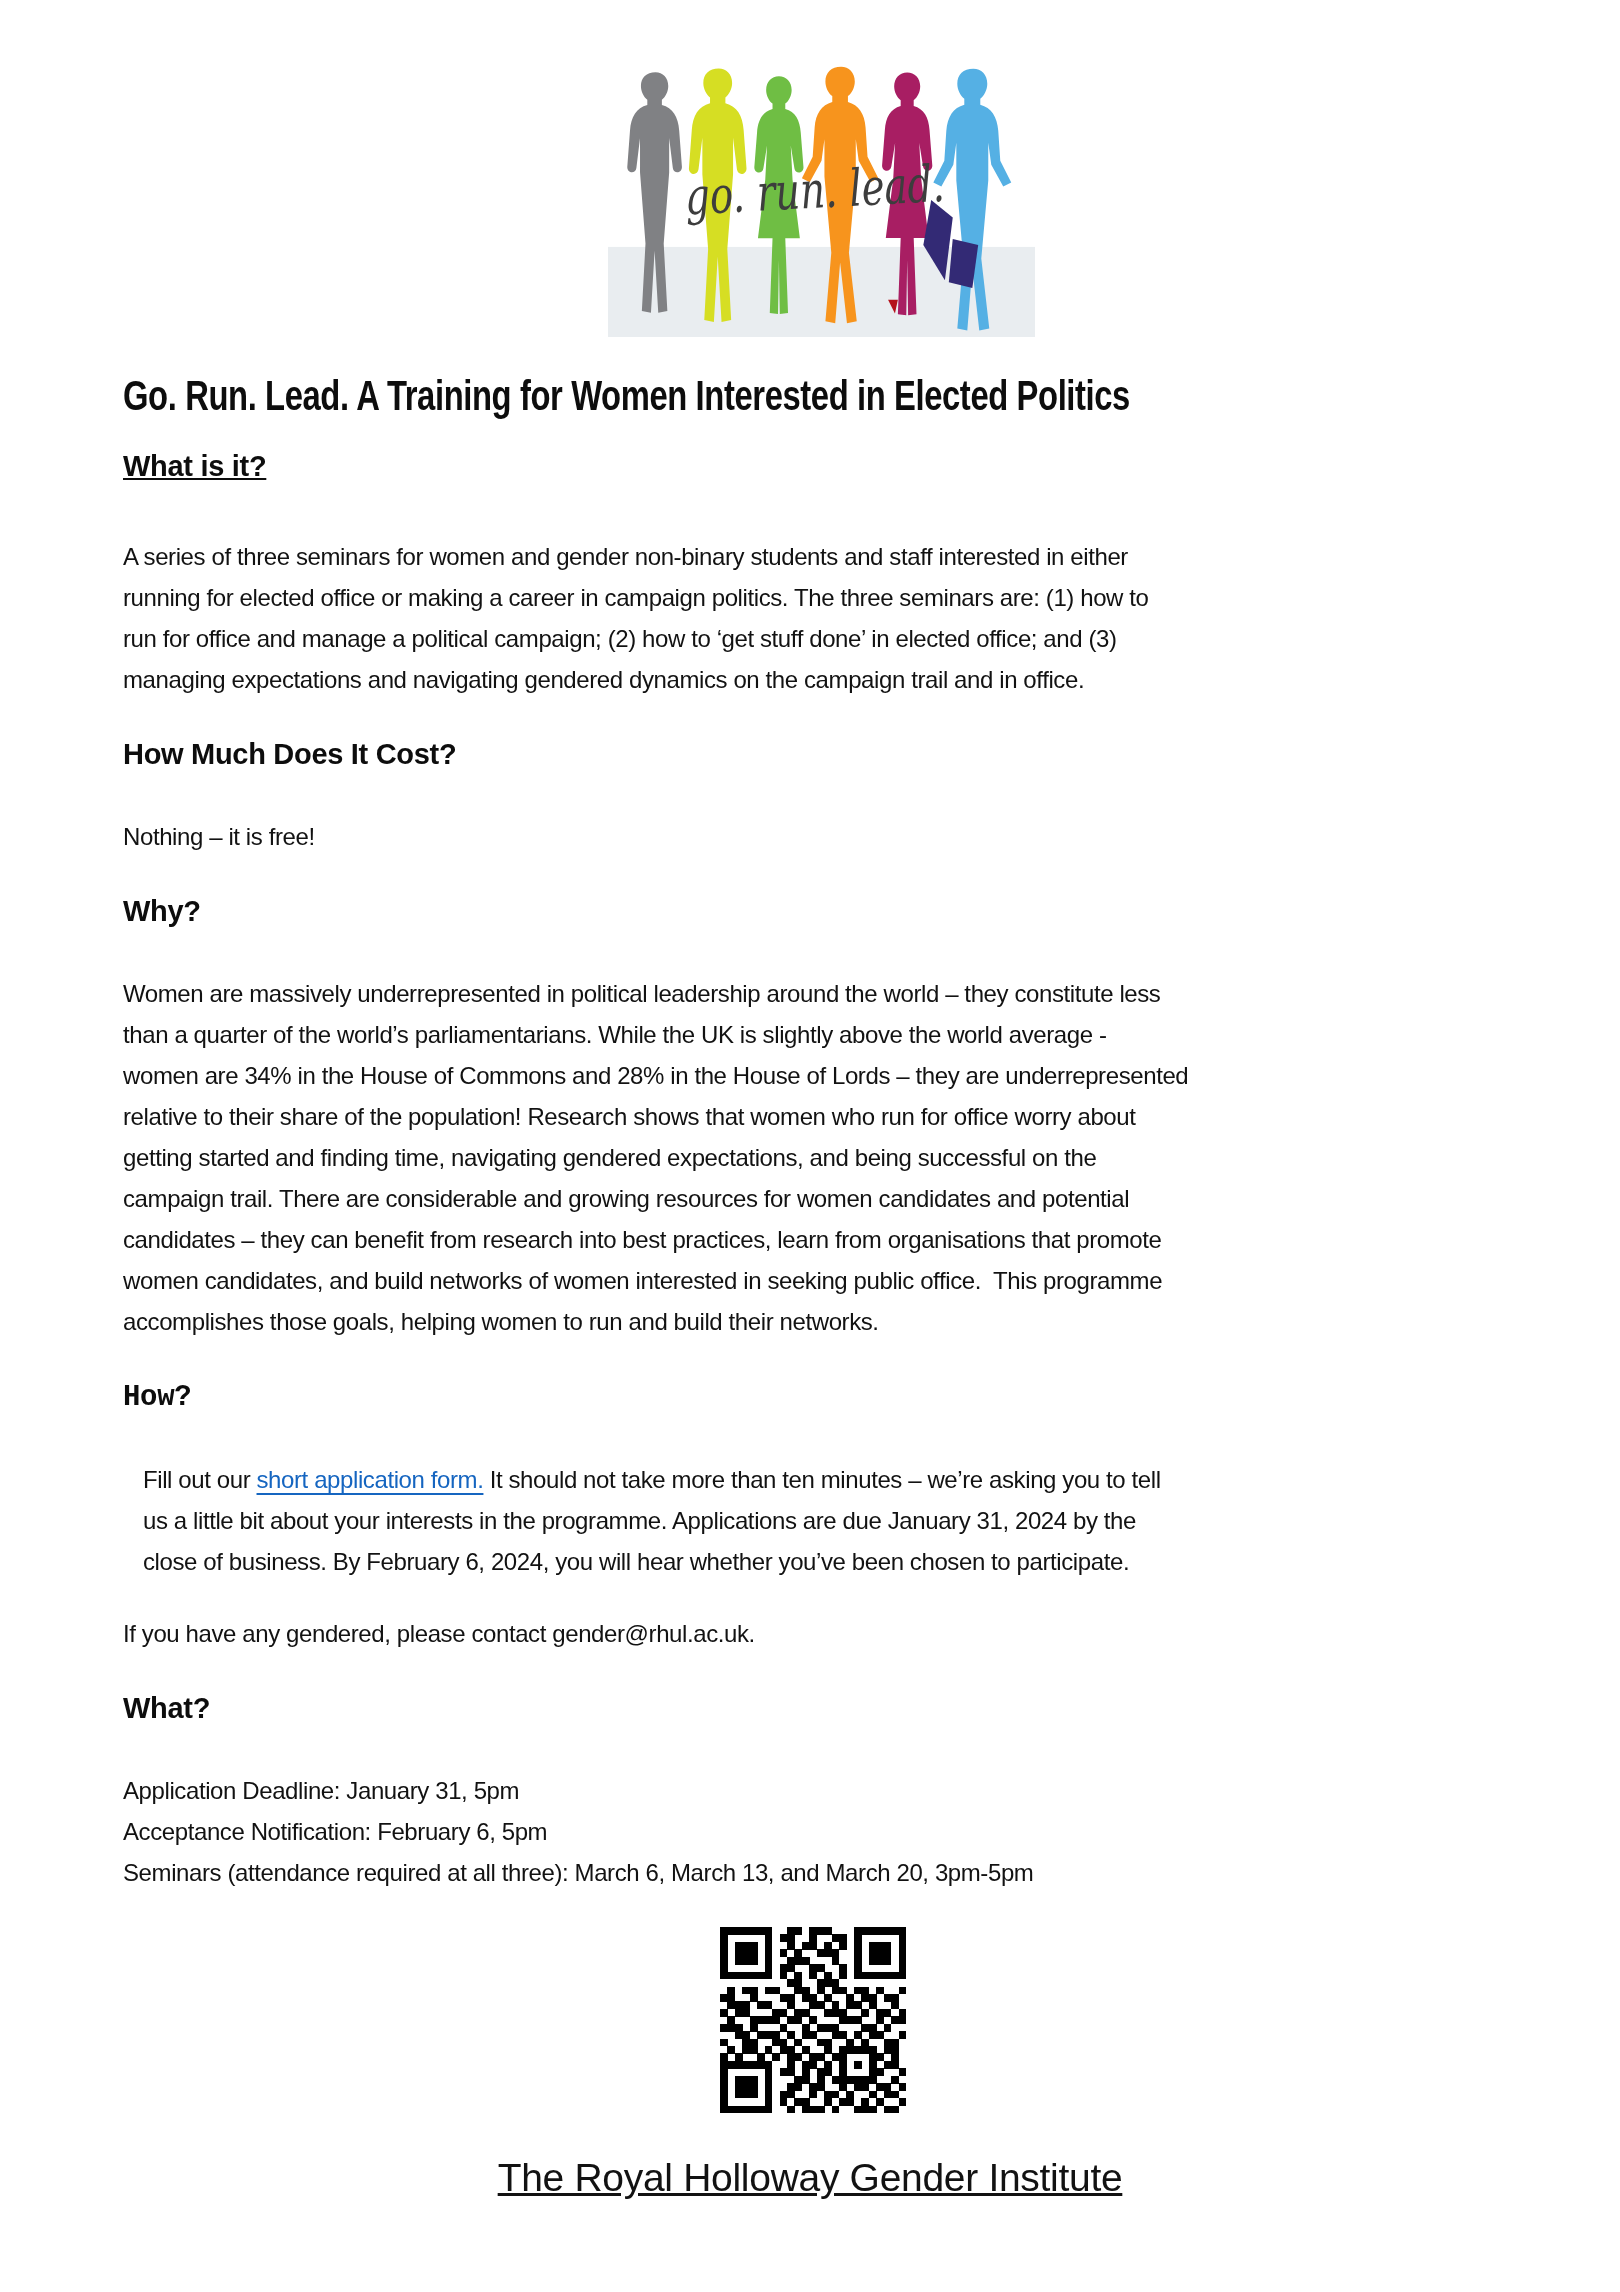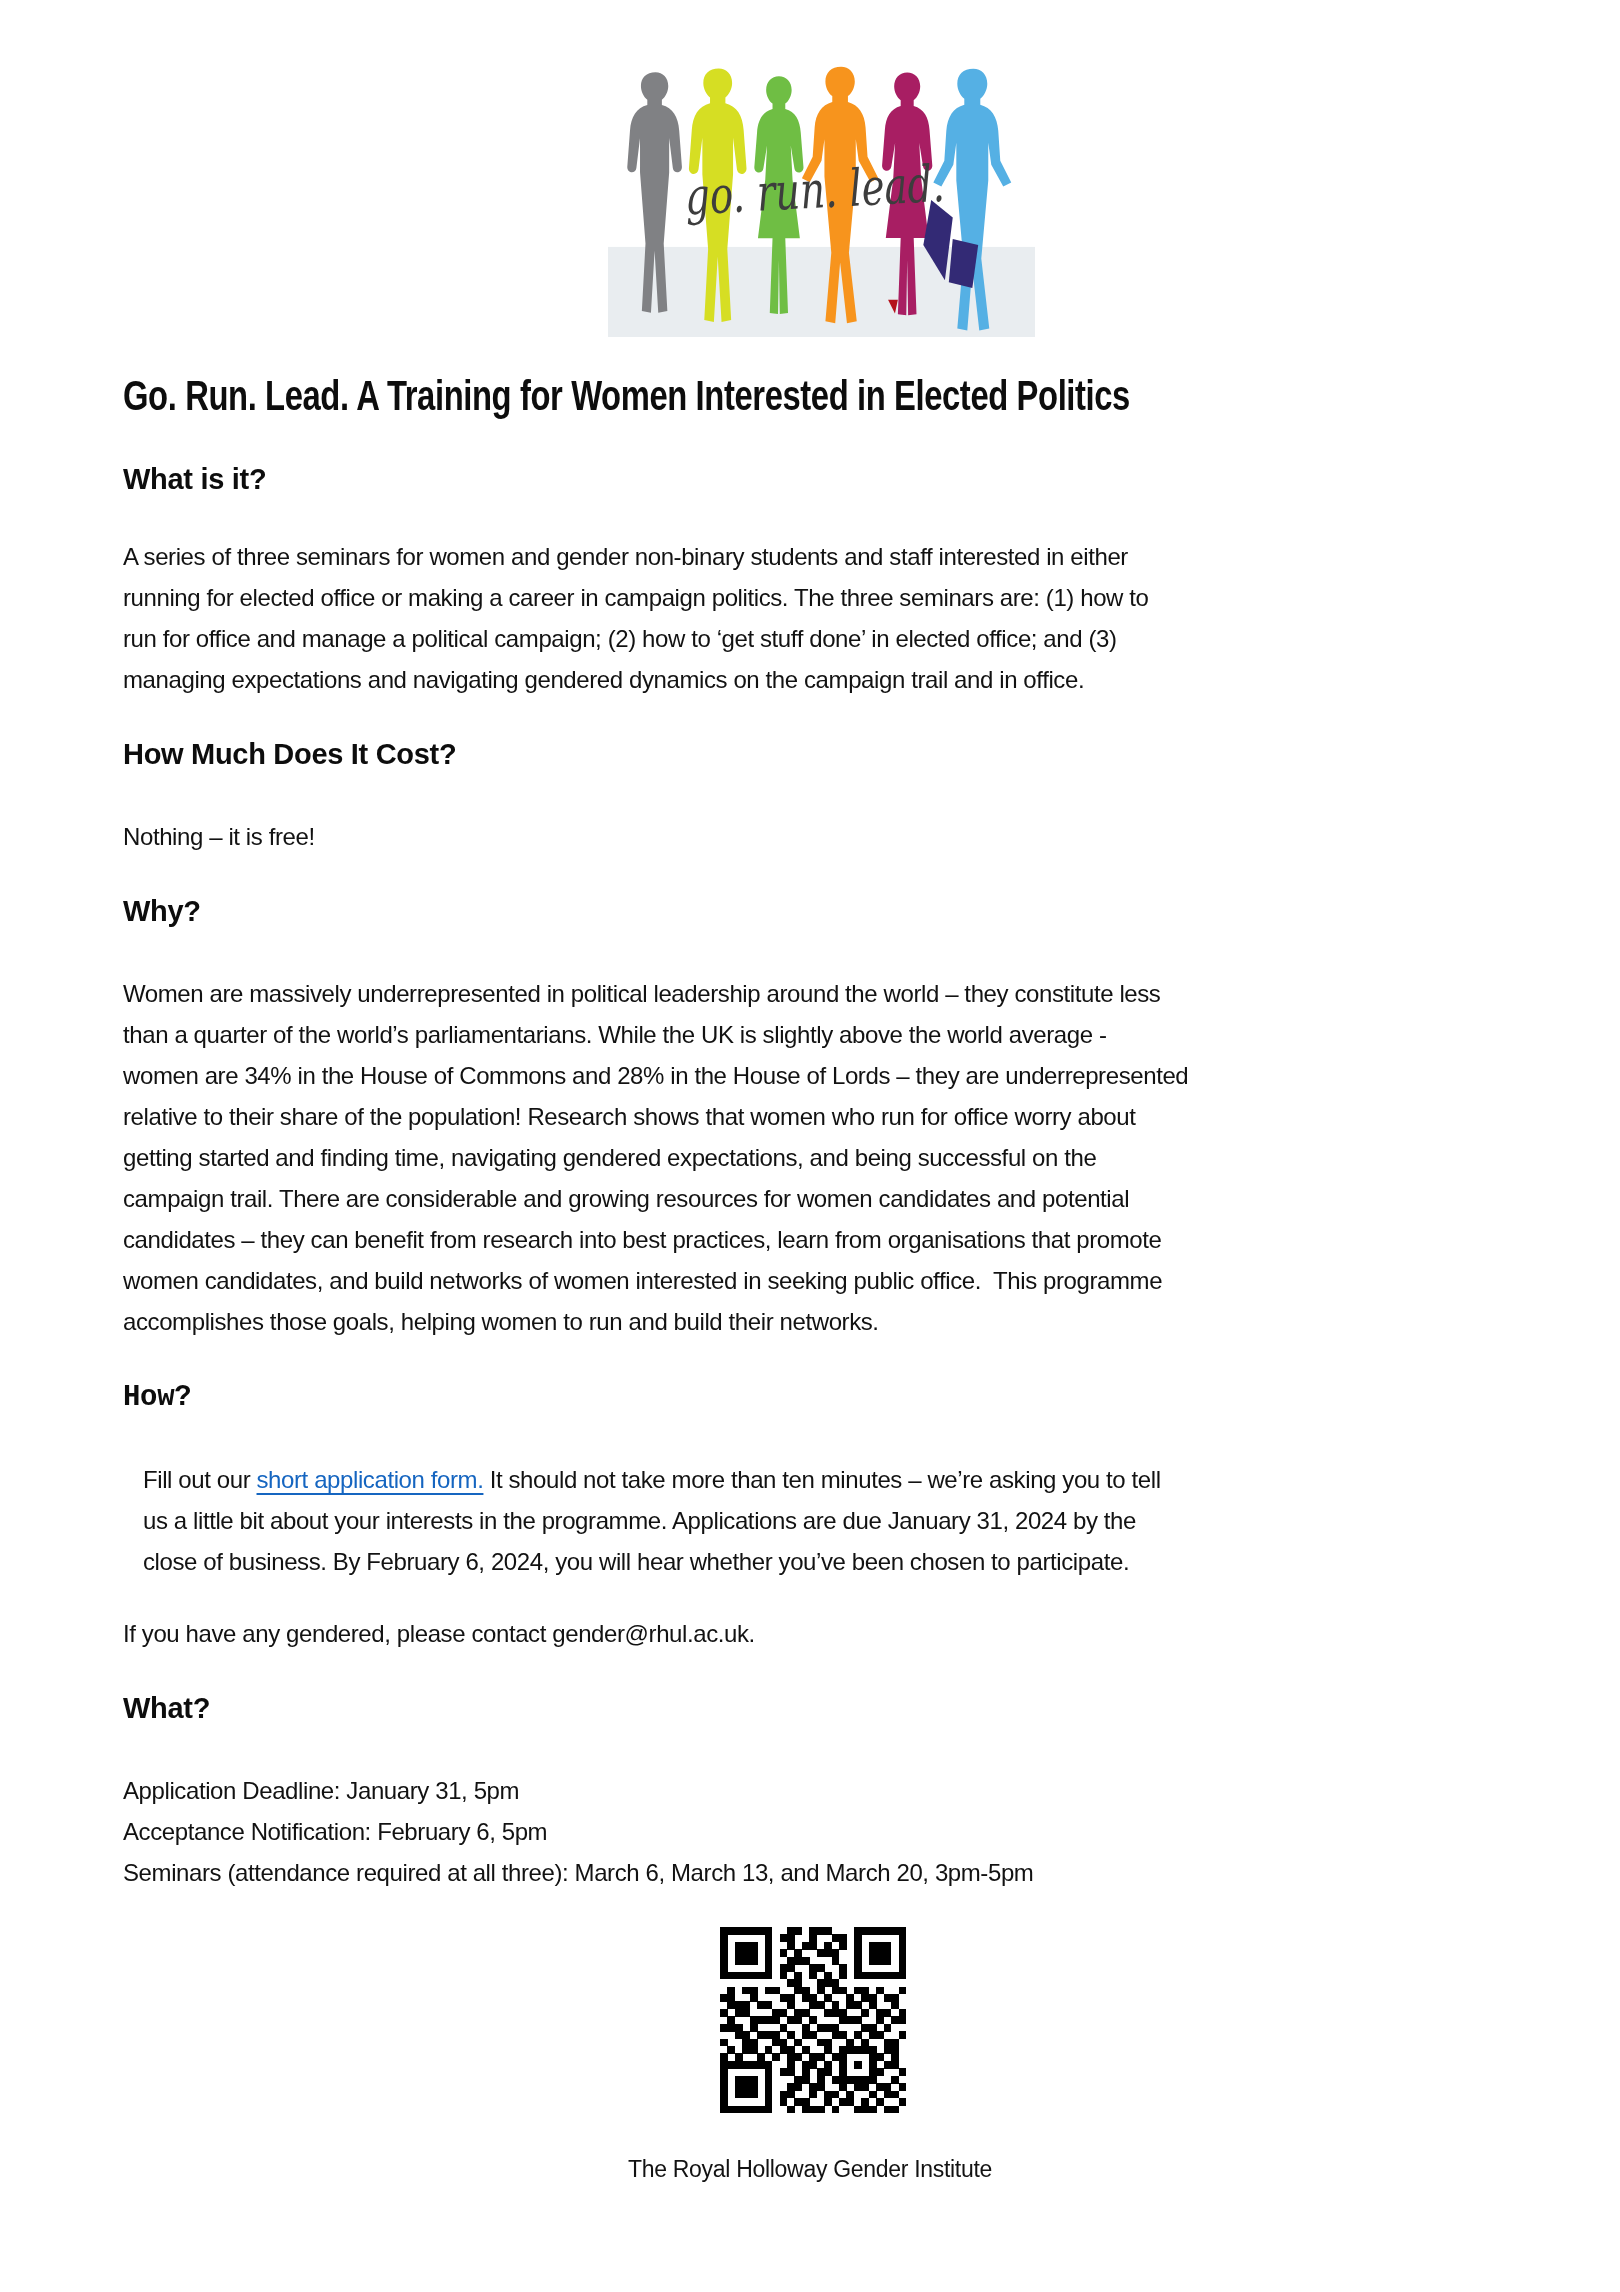--- a/index.html
+++ b/index.html
@@ -3,32 +3,32 @@
 <meta charset="utf-8">
 <style>
   html,body{margin:0;padding:0;background:#fff;}
   .page{position:relative;width:1620px;height:2293px;background:#ffffff;overflow:hidden;
         font-family:"Liberation Sans","DejaVu Sans",sans-serif;color:#111;}
   .abs{position:absolute;left:123px;}
   .doc-title{top:372px;font-size:42px;font-weight:700;letter-spacing:-0.5px;
              transform:scaleX(0.78);transform-origin:0 0;white-space:pre;color:#0d0d0d;}
   .h{font-size:29px;font-weight:700;letter-spacing:-0.3px;white-space:pre;color:#0d0d0d;}
   .p{font-size:24px;line-height:41px;letter-spacing:-0.4px;white-space:pre;color:#121212;}
-  .h-what{top:463px;} .p-what{top:536px;}
+  .h-what{top:450px;text-decoration:underline;} .p-what{top:536px;}
   .h-cost{top:738px;} .p-cost{top:816px;}
   .h-why{top:895px;}  .p-why{top:973px;}
   .h-how{top:1381px;font-family:Liberation Mono, monospace;} .p-how{top:1459px;margin-left:20px;}
   .p-contact{top:1613px;}
   .h-when{top:1692px;} .p-when{top:1770px;}
   a.doclink{text-decoration:underline;text-underline-offset:4.9px;text-decoration-thickness:2px;cursor:pointer;}
   .logo{position:absolute;left:608px;top:53px;width:427px;height:284px;}
   .qr{position:absolute;left:720px;top:1927px;width:186px;height:186px;}
   .qr svg{width:100%;height:100%;}
   .footer{position:absolute;left:0;top:2156px;width:1620px;text-align:center;
-          font-size:23px;letter-spacing:-0.3px;color:#121212;}
+          font-size:39px;letter-spacing:-0.3px;color:#121212;text-decoration:underline;}
 </style>
 </head>
 <body>
 
 <div class="page">
 
   <svg class="logo" viewBox="0 0 436 290" aria-hidden="true">
     <defs>
       <path id="poseA" d="M50,4 C58,4 64,10 64,19 C64,25 61,31 57,34 L57,40 C69,43 75,53 76,68 L79,108 C79,115 70,116 69,109 L65,76 L65,114 L59,192 L63,266 L53,268 L49,200 L45,268 L35,266 L39,192 L33,114 L33,76 L29,109 C28,116 19,115 19,108 L22,68 C23,53 29,43 41,40 L41,34 C37,31 34,25 34,19 C34,10 40,4 50,4 Z"></path>
       <path id="poseB" d="M50,4 C58,4 64,10 64,19 C64,25 61,31 57,34 L57,40 C68,43 73,52 74,66 L77,104 C77,111 68,112 67,105 L63,80 L65,118 L73,182 L27,182 L35,118 L37,80 L33,105 C32,112 23,111 23,104 L26,66 C27,52 32,43 43,40 L43,34 C39,31 36,25 36,19 C36,10 42,4 50,4 Z M43,182 L40,264 L49,265 L50,206 L51,265 L60,264 L57,182 Z"></path>

